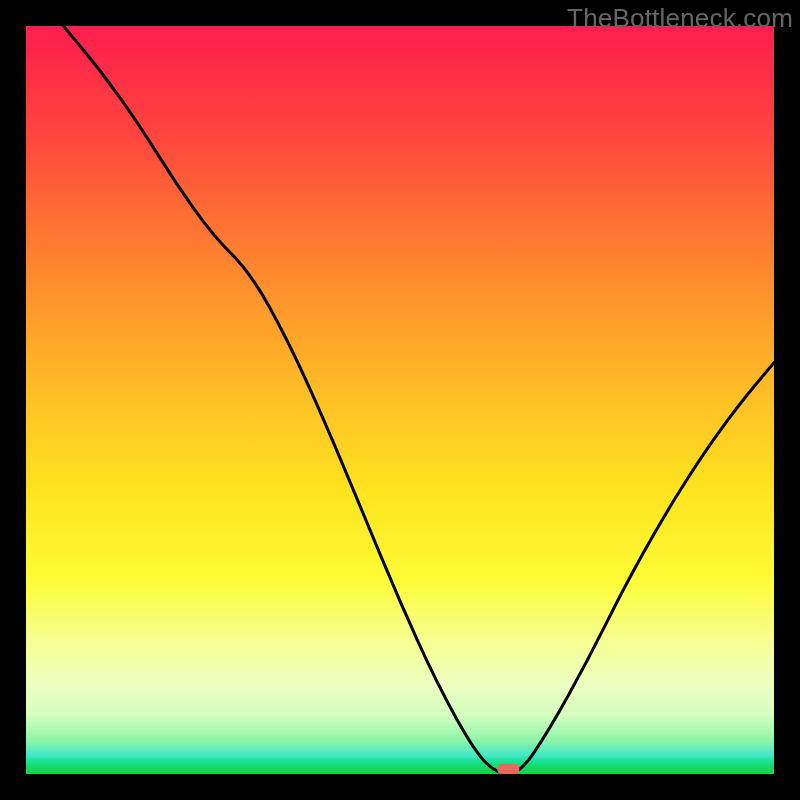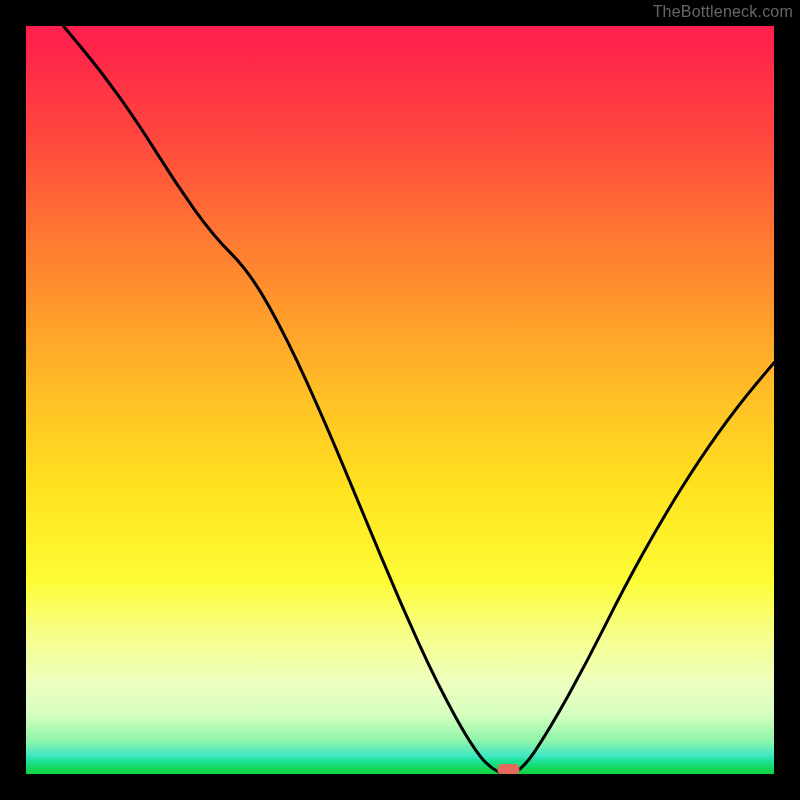--- a/index.html
+++ b/index.html
@@ -46,21 +46,21 @@
     left: 0;
     top: 0;
     width: 748px;
     height: 748px;
   }
   .watermark {
     position: absolute;
     top: 3px;
     right: 7px;
     color: #666;
-    font-size: 16px;
+    font-size: 26px;
     font-weight: 500;
     letter-spacing: 0.2px;
   }
 </style>
 </head>
 <body>
 
 <div class="chart-container">
   <div class="plot-area">
     <svg class="curve-svg" viewBox="0 0 748 748" preserveAspectRatio="none">

